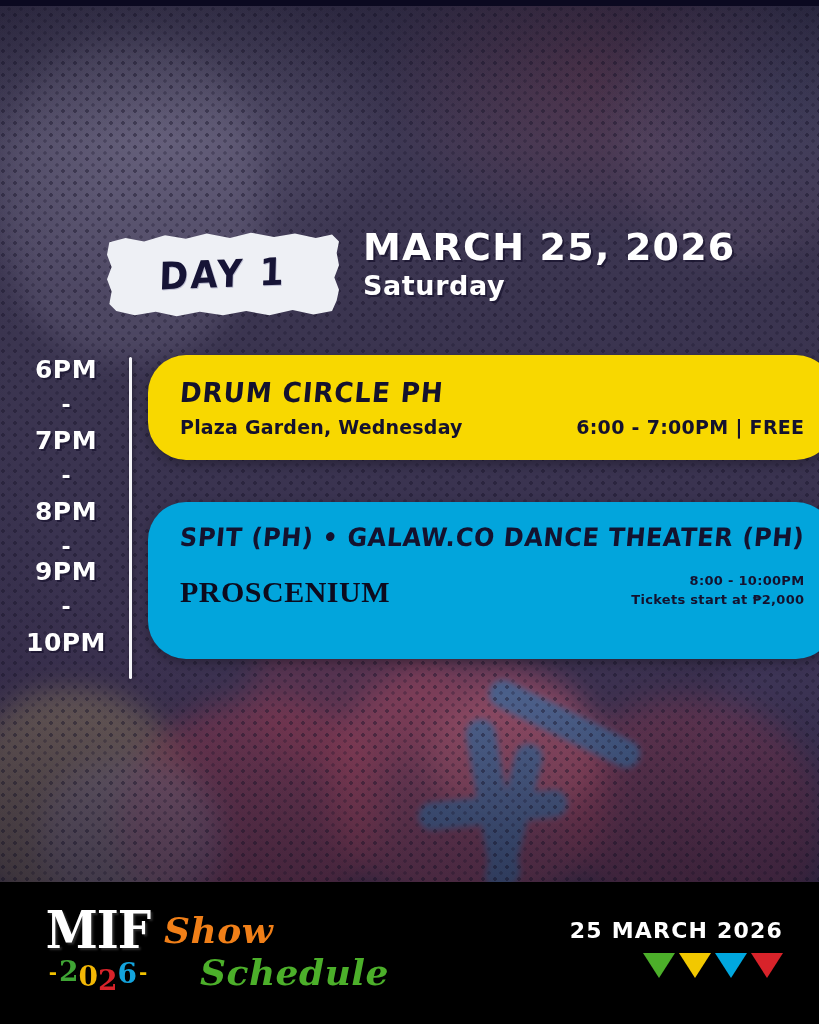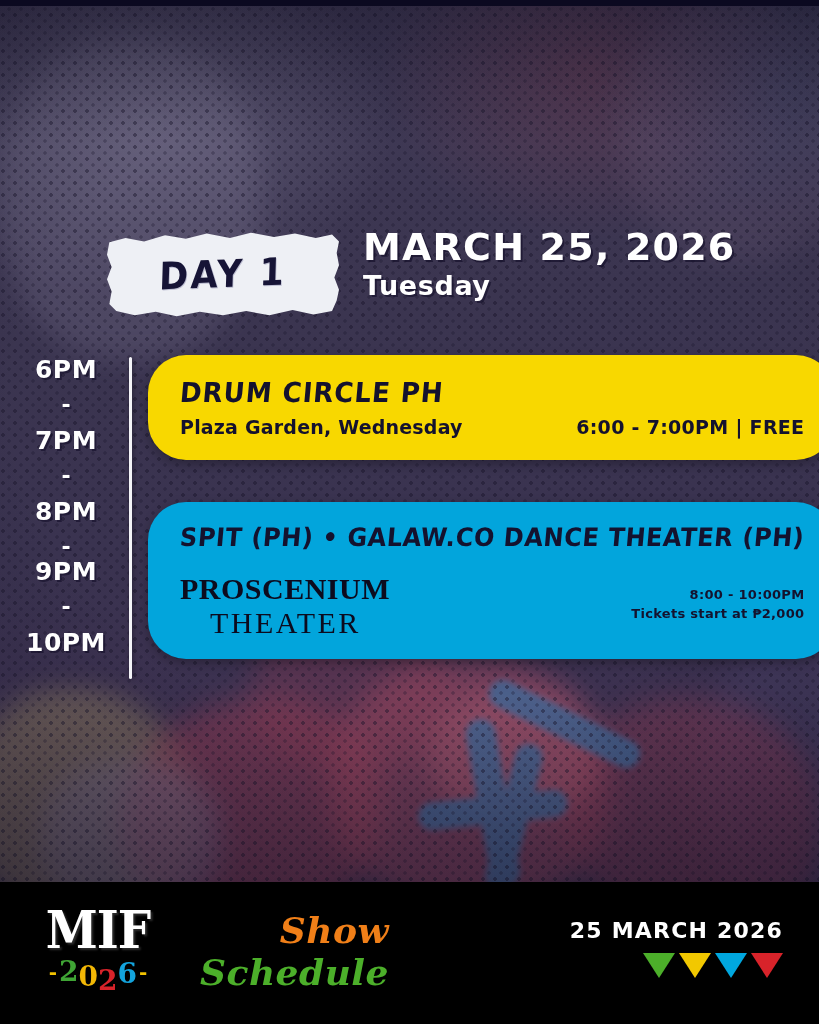--- a/index.html
+++ b/index.html
@@ -286,21 +286,20 @@
   }
   .y-dash { color: #F2C200; font-size: 20px !important; padding: 0 2px; }
   .y2a { color: #3FA535; }
   .y0  { color: #F2B705; position: relative; top: 5px; }
   .y2b { color: #D8232A; position: relative; top: 9px; }
   .y6  { color: #13A3DC; position: relative; top: 2px; }
 
   .show-schedule {
     position: absolute; left: 164px; top: 30px;
     line-height: 1;
-    text-align: right;
   }
   .ss-show {
     font-family: "DejaVu Serif", serif;
     font-weight: 700;
     font-style: italic;
     font-size: 36px;
     color: #F07F18;
     letter-spacing: 0.5px;
   }
   .ss-schedule {
@@ -365,21 +364,21 @@
 
   <div class="top-strip"></div>
 
   <div class="day-header">
     <div class="torn-label">
       <div class="torn-paper"></div>
       <div class="torn-text">DAY 1</div>
     </div>
     <div class="date-block">
       <div class="date-main">MARCH 25, 2026</div>
-      <div class="date-sub">Tuesday</div>
+      <div class="date-sub">Saturday</div>
     </div>
   </div>
 
   <div class="schedule">
 
     <div class="time-axis">
       <div class="time-label">6PM</div>
       <div class="time-dash" style="margin-top:12px">-</div>
       <div class="time-label" style="margin-top:12px">7PM</div>
       <div class="time-dash" style="margin-top:12px">-</div>
@@ -399,21 +398,20 @@
           <div class="event-venue">Plaza Garden, Wednesday</div>
           <div class="event-meta">6:00 - 7:00PM | FREE</div>
         </div>
       </div>
 
       <div class="event-card card-blue" style="background: rgb(2, 165, 220);">
         <div class="event-title">SPIT (PH) • GALAW.CO DANCE THEATER (PH)</div>
         <div class="card-row">
           <div class="venue-lockup">
             <div class="venue-line1">PROSCENIUM</div>
-            <div class="venue-line2">THEATER</div>
           </div>
           <div class="event-meta">
             <div>8:00 - 10:00PM</div>
             <div>Tickets start at ₱2,000</div>
           </div>
         </div>
       </div>
 
     </div>
   </div>

